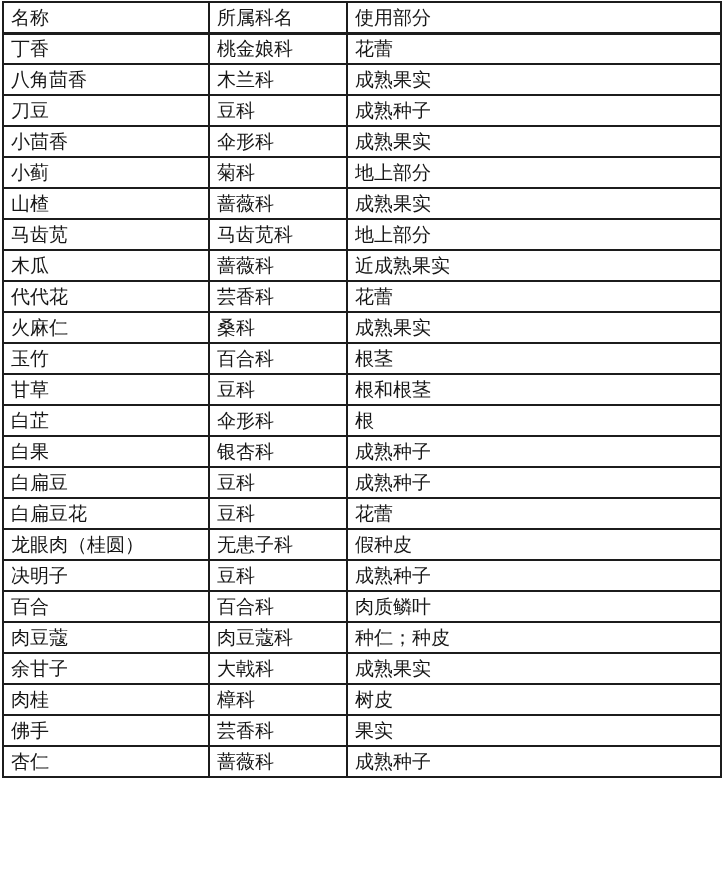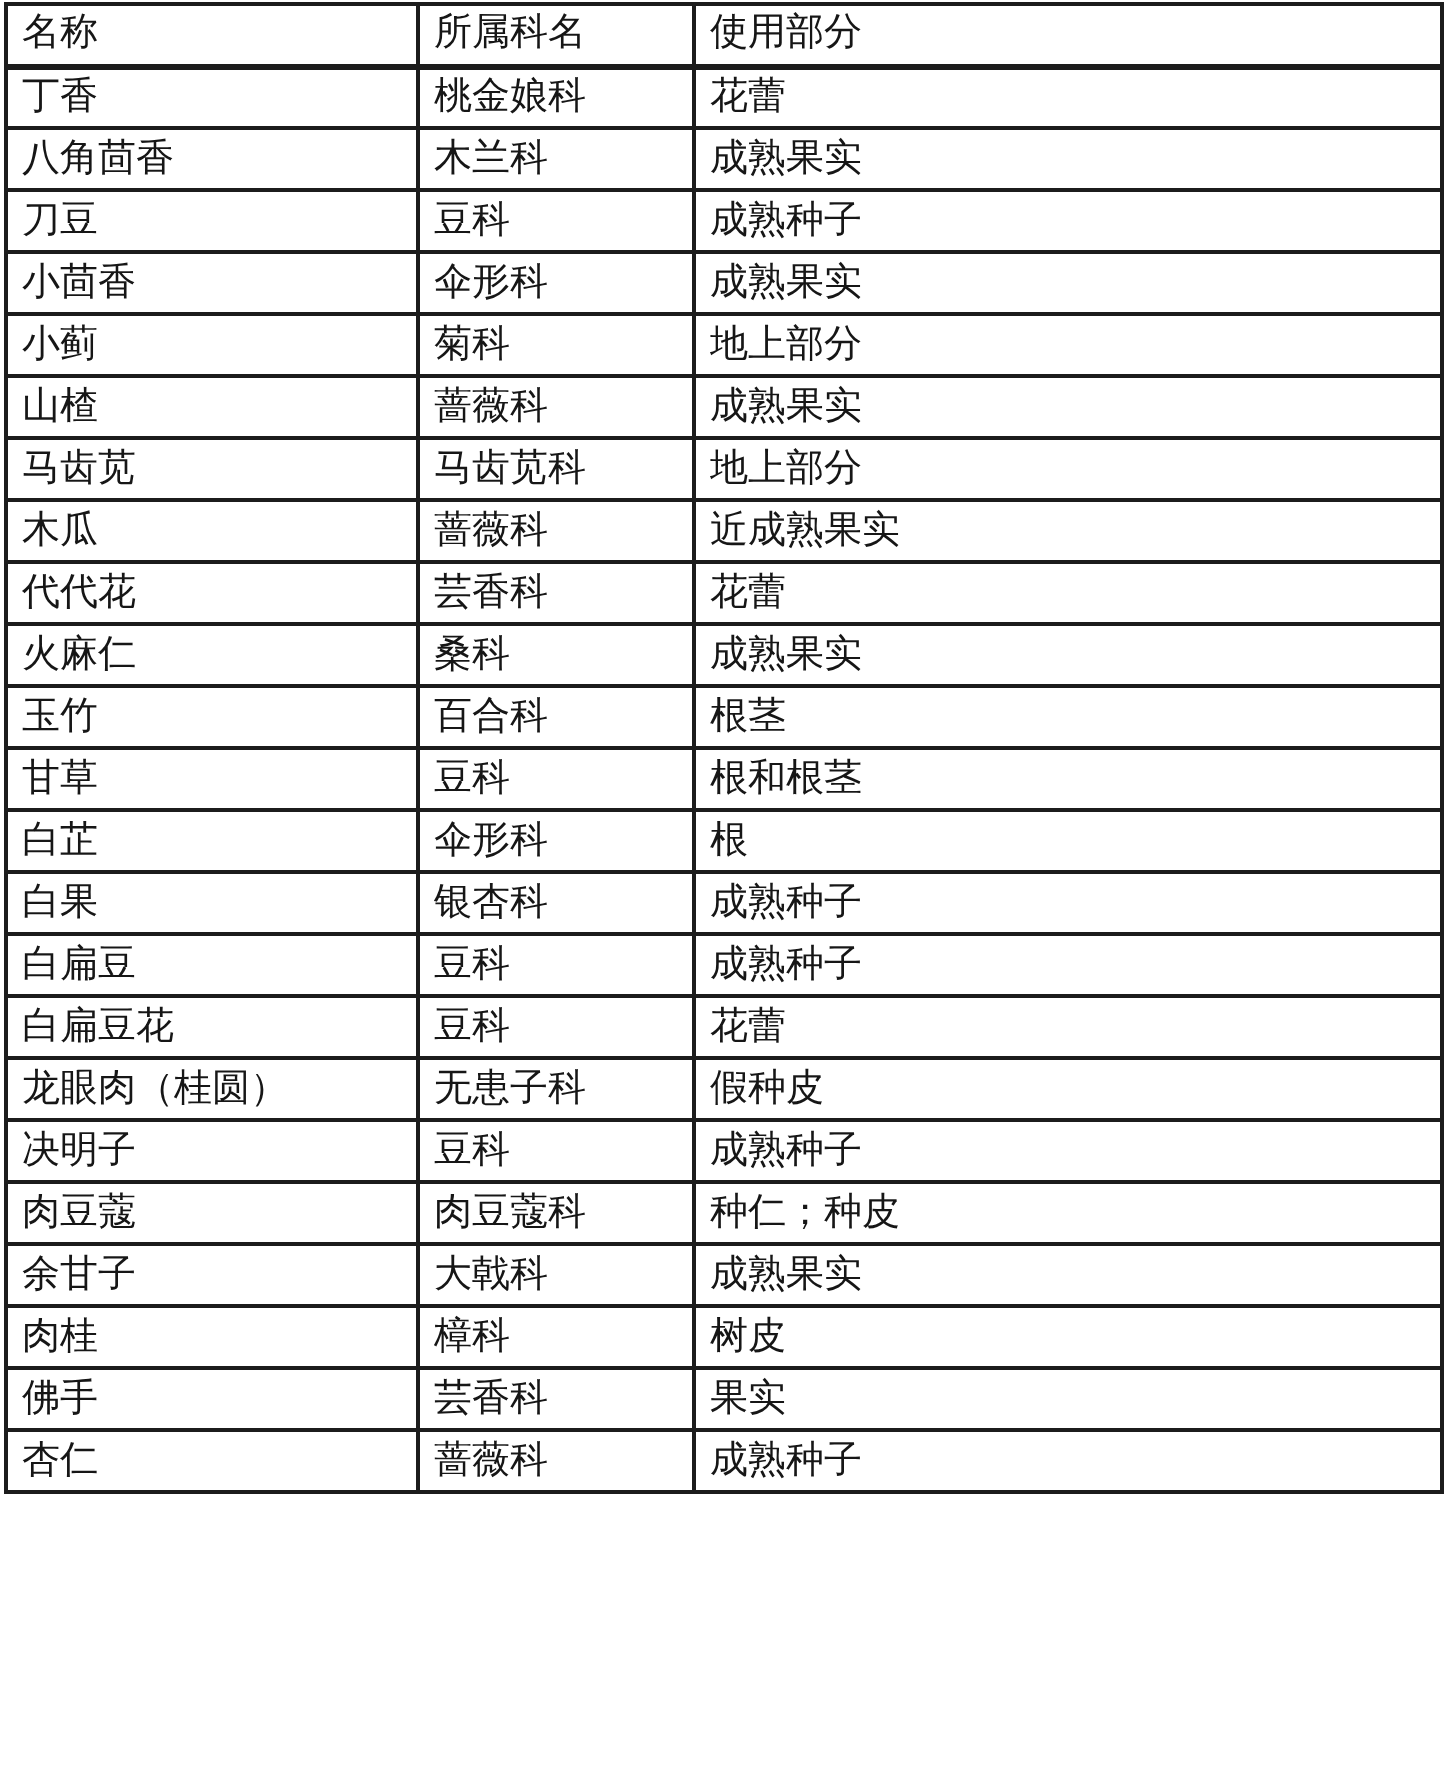--- a/index.html
+++ b/index.html
@@ -38,21 +38,20 @@
     font-weight: normal;
     line-height: 1.3;
     text-align: left;
     vertical-align: middle;
     color: var(--text-color);
     white-space: nowrap;
     overflow: hidden;
   }
   .doc-table thead th {
     border-bottom-width: 3px;
-    font-family: Liberation Mono, monospace;
   }
 </style>
 </head>
 <body>
 
 <table class="doc-table">
   <colgroup>
     <col class="c1">
     <col class="c2">
     <col class="c3">
@@ -149,20 +148,25 @@
         <td>龙眼肉（桂圆）</td>
         <td>无患子科</td>
         <td>假种皮</td>
       </tr>
       <tr>
         <td>决明子</td>
         <td>豆科</td>
         <td>成熟种子</td>
       </tr>
       <tr>
+        <td>百合</td>
+        <td>百合科</td>
+        <td>肉质鳞叶</td>
+      </tr>
+      <tr>
         <td>肉豆蔻</td>
         <td>肉豆蔻科</td>
         <td>种仁；种皮</td>
       </tr>
       <tr>
         <td>余甘子</td>
         <td>大戟科</td>
         <td>成熟果实</td>
       </tr>
       <tr>

